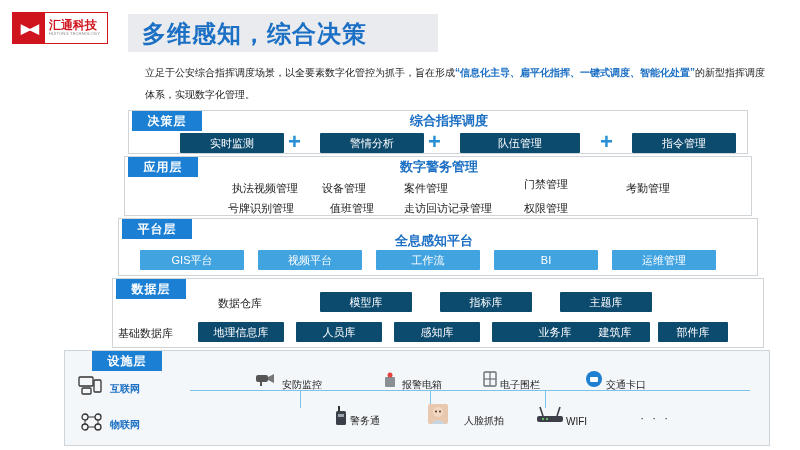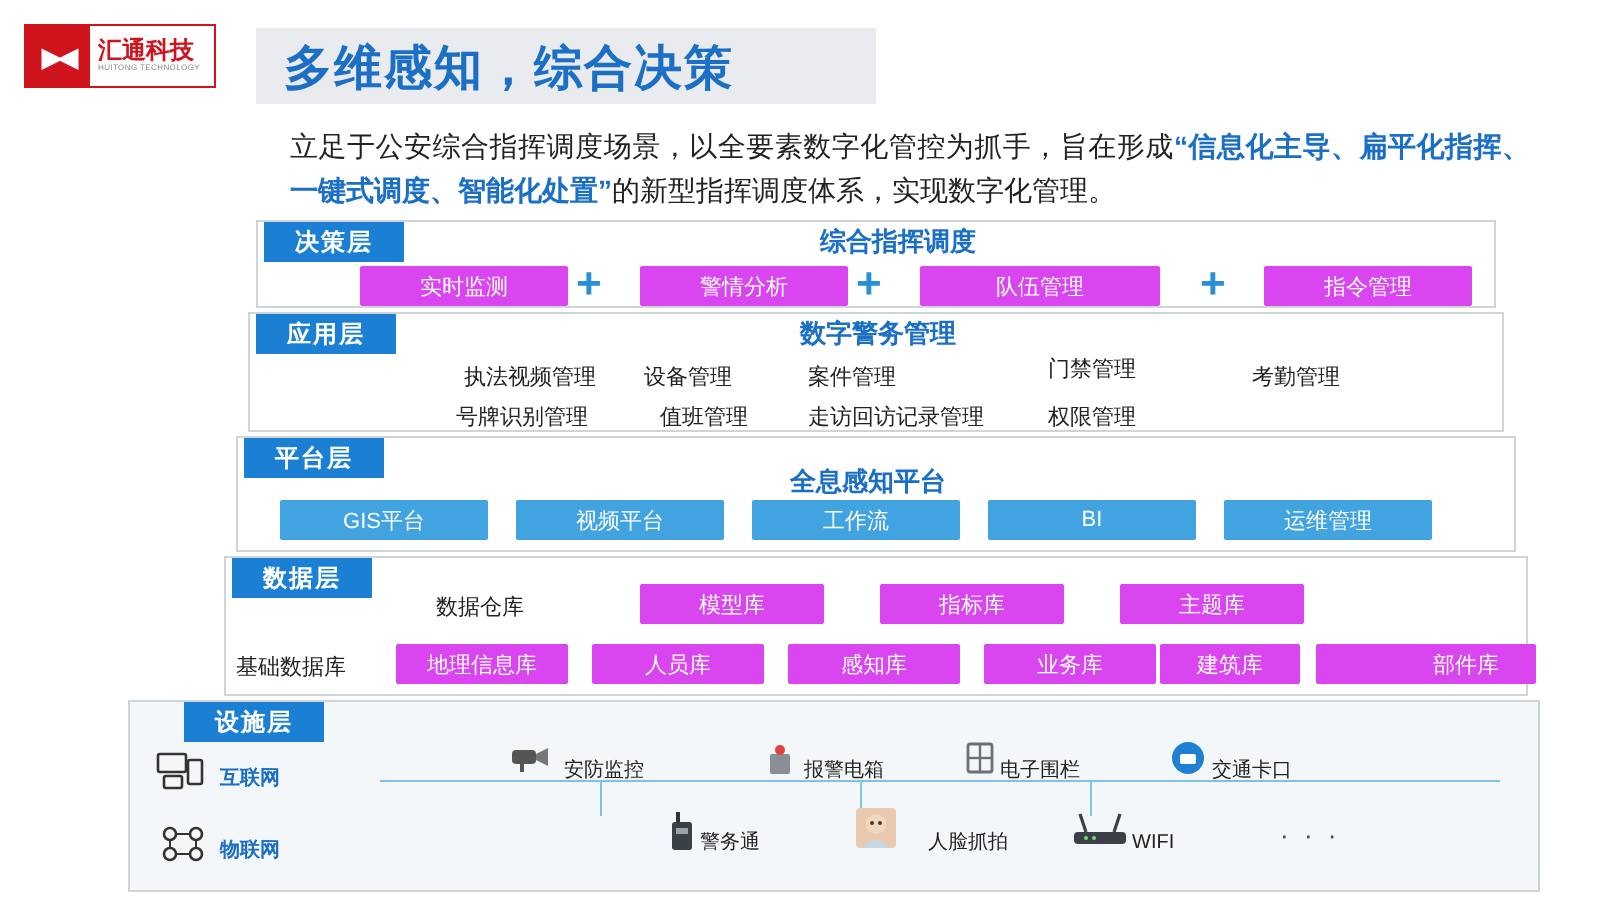--- a/index.html
+++ b/index.html
@@ -83,21 +83,21 @@
     color: #1b6fc4;
     letter-spacing: 1px;
   }
 
   
   .intro {
     position: absolute;
     left: 145px;
     top: 62px;
     width: 620px;
-    font-size: 14px;
+    font-size: 10px;
     line-height: 22px;
     color: #222;
     text-align: justify;
   }
   .intro .hl {
     color: #1b6fc4;
     font-weight: bold;
   }
 
   
@@ -121,21 +121,21 @@
     width: 70px;
   }
   .band-heading {
     position: absolute;
     font-size: 13px;
     font-weight: bold;
     color: #1b6fc4;
   }
   .pill {
     position: absolute;
-    background: #d946ef;
+    background: #0c4a6e;
     color: #fff;
     font-size: 11px;
     display: flex;
     align-items: center;
     justify-content: center;
     height: 20px;
     border-radius: 1px;
   }
   .pill.light {
     background: #41a3e0;
@@ -234,23 +234,23 @@
 
   <div class="plain" style="left:218px; top:296px;">数据仓库</div>
   <div class="pill" style="left:320px; top:292px; width:92px;">模型库</div>
   <div class="pill" style="left:440px; top:292px; width:92px;">指标库</div>
   <div class="pill" style="left:560px; top:292px; width:92px;">主题库</div>
 
   <div class="plain" style="left:118px; top:326px;text-align:right;">基础数据库</div>
   <div class="pill" style="left:198px; top:322px; width:86px;">地理信息库</div>
   <div class="pill" style="left:296px; top:322px; width:86px;">人员库</div>
   <div class="pill" style="left:394px; top:322px; width:86px;">感知库</div>
-  <div class="pill" style="left:492px; top:322px; width:86px;">业务库</div>
+  <div class="pill" style="left:492px; top:322px; width:86px;padding-left:20px;">业务库</div>
   <div class="pill" style="left:580px; top:322px; width:70px;">建筑库</div>
-  <div class="pill" style="left:658px; top:322px; width:70px;padding-left:40px;">部件库</div>
+  <div class="pill" style="left:658px; top:322px; width:70px;">部件库</div>
 
   <div class="band" style="left:64px; top:350px; width:706px; height:96px; background:#f4f7fa;"></div>
   <div class="band-title" style="left:92px; top:351px;">设施层</div>
 
   <div class="fac-icon" style="left:78px; top:376px;">
     <svg width="26" height="20" viewBox="0 0 26 20">
       <rect x="1" y="1" width="14" height="9" rx="1" fill="none" stroke="#333" stroke-width="1.3"></rect>
       <rect x="4" y="12" width="9" height="6" rx="1" fill="none" stroke="#333" stroke-width="1.3"></rect>
       <rect x="16" y="4" width="7" height="12" rx="1" fill="none" stroke="#333" stroke-width="1.3"></rect>
     </svg>

